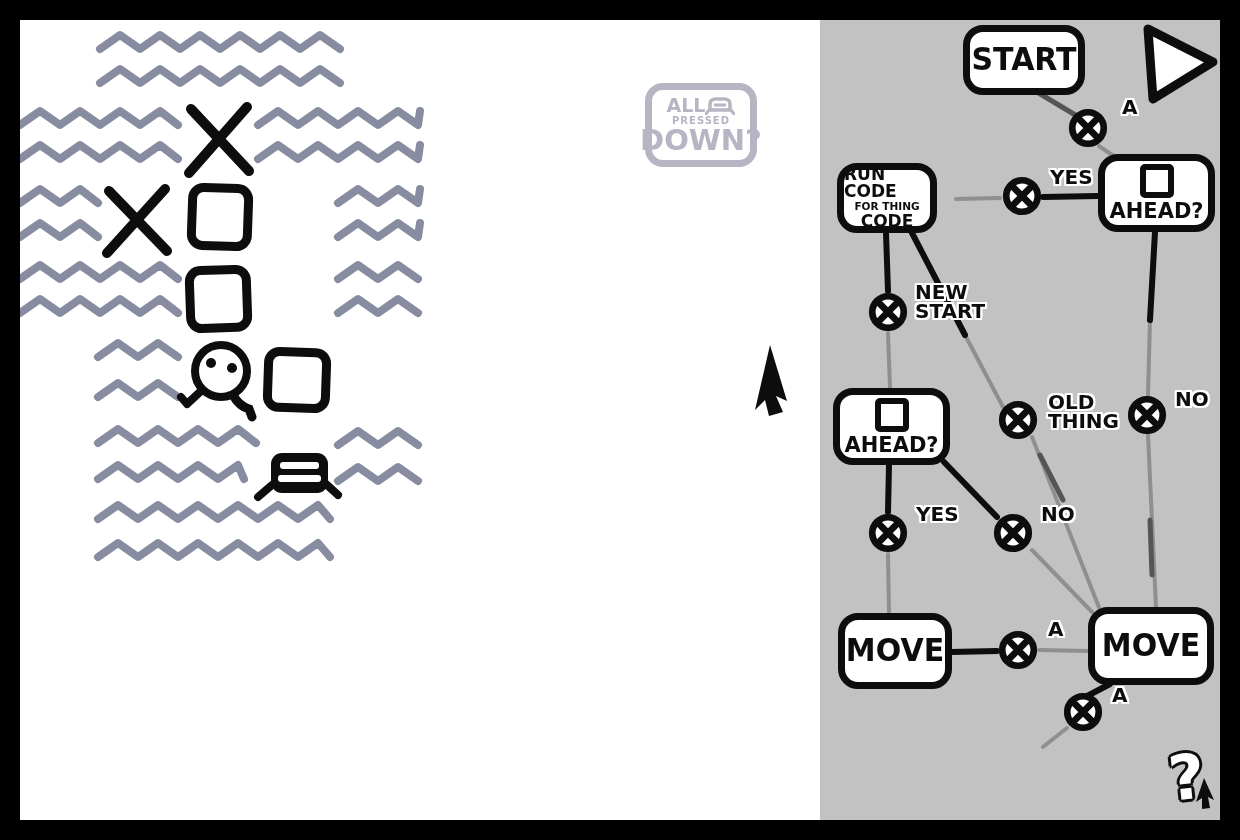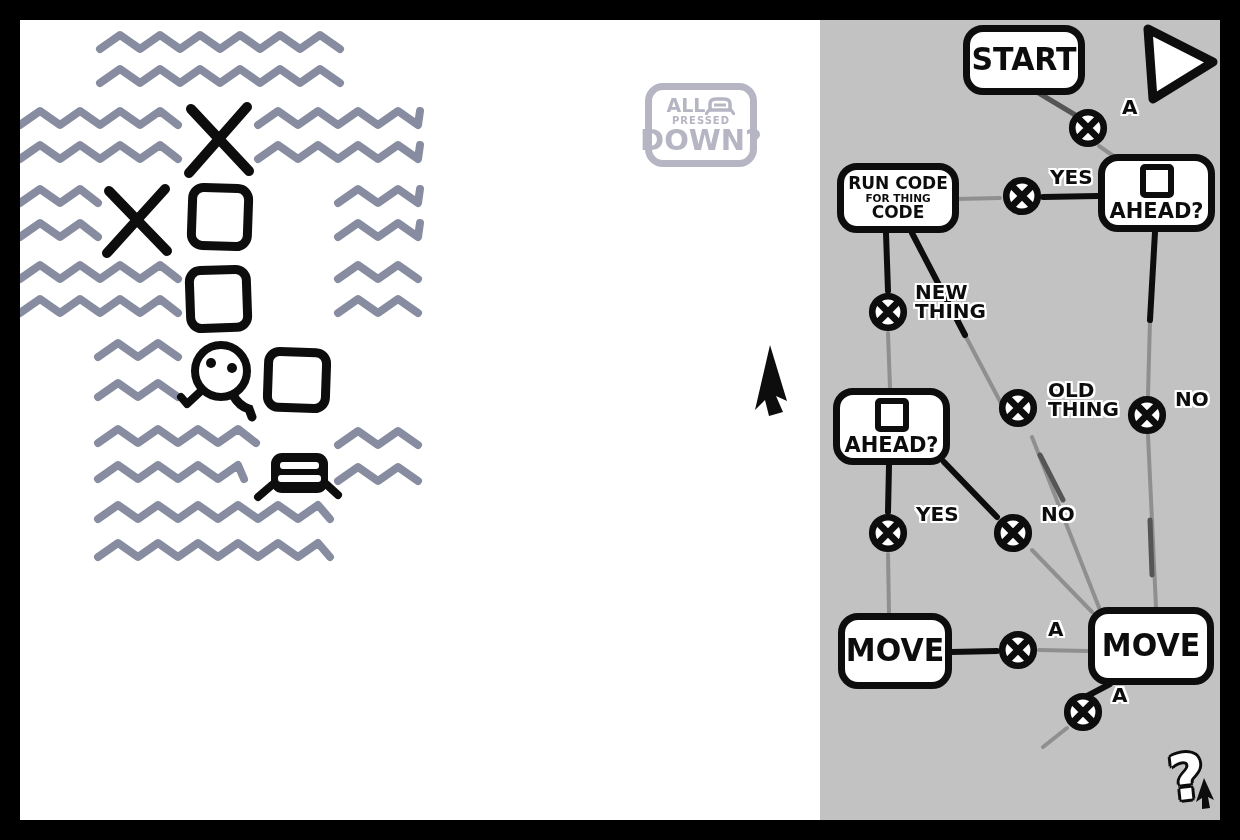--- a/index.html
+++ b/index.html
@@ -127,21 +127,21 @@
              M1039,650 L1088,651 M1067,728 L1043,747 M1099,146 L1128,166"></path>
     <path fill="none" stroke="var(--edge-dark)" stroke-width="5" stroke-linecap="round" d="M1037,92 L1077,116 M1040,455 L1063,500 M1150,520 L1152,575"></path>
     <path fill="none" stroke="var(--ink)" stroke-width="6" stroke-linecap="round" d="M1043,197 L1098,196 M886,233 L888,291 M912,233 L965,335 M1155,232 L1150,320
              M889,465 L888,512 M944,462 L997,517 M951,652 L997,651 M1110,684 L1072,704"></path>
   </svg>
 
   <div class="node" style="left:963px;top:25px;width:122px;height:70px;">
     <span class="big" style="font-size:30px;">START</span>
   </div>
 
-  <div class="node" style="left:837px;top:163px;width:122px;height:70px;">
+  <div class="node" style="left:837px;top:163px;width:100px;height:70px;">
     <span class="runline1">RUN CODE</span>
     <span class="runline2">FOR THING</span>
     <span class="runline3">CODE</span>
   </div>
 
   <div class="node" style="left:1098px;top:154px;width:117px;height:78px;">
     <span class="sq"></span>
     <span class="big" style="font-size:21px;">AHEAD?</span>
   </div>
 
@@ -174,24 +174,24 @@
         <path d="M13,13 L31,31 M31,13 L13,31" stroke="var(--ink)" stroke-width="7" stroke-linecap="round" fill="none"></path>
       </svg>
       <span class="plabel" style="left: 49px; top: -7px; width: 50px;">YES</span>
     </div>
 
     <div class="port" style="left: 867px; top: 291px;">
       <svg width="42" height="42" viewBox="0 0 44 44">
         <circle cx="22" cy="22" r="16.5" fill="#fff" stroke="var(--ink)" stroke-width="7"></circle>
         <path d="M13,13 L31,31 M31,13 L13,31" stroke="var(--ink)" stroke-width="7" stroke-linecap="round" fill="none"></path>
       </svg>
-      <span class="plabel" style="left: 48px; top: -8px; width: 68px;">NEW THING</span>
-    </div>
-
-    <div class="port" style="left: 997px; top: 387px;">
+      <span class="plabel" style="left: 48px; top: -8px; width: 68px;">NEW START</span>
+    </div>
+
+    <div class="port" style="left: 997px; top: 399px;">
       <svg width="42" height="42" viewBox="0 0 44 44">
         <circle cx="22" cy="22" r="16.5" fill="#fff" stroke="var(--ink)" stroke-width="7"></circle>
         <path d="M13,13 L31,31 M31,13 L13,31" stroke="var(--ink)" stroke-width="7" stroke-linecap="round" fill="none"></path>
       </svg>
       <span class="plabel" style="left: 51px; top: -6px; width: 70px;">OLD THING</span>
     </div>
 
     <div class="port" style="left: 1126px; top: 394px;">
       <svg width="42" height="42" viewBox="0 0 44 44">
         <circle cx="22" cy="22" r="16.5" fill="#fff" stroke="var(--ink)" stroke-width="7"></circle>

